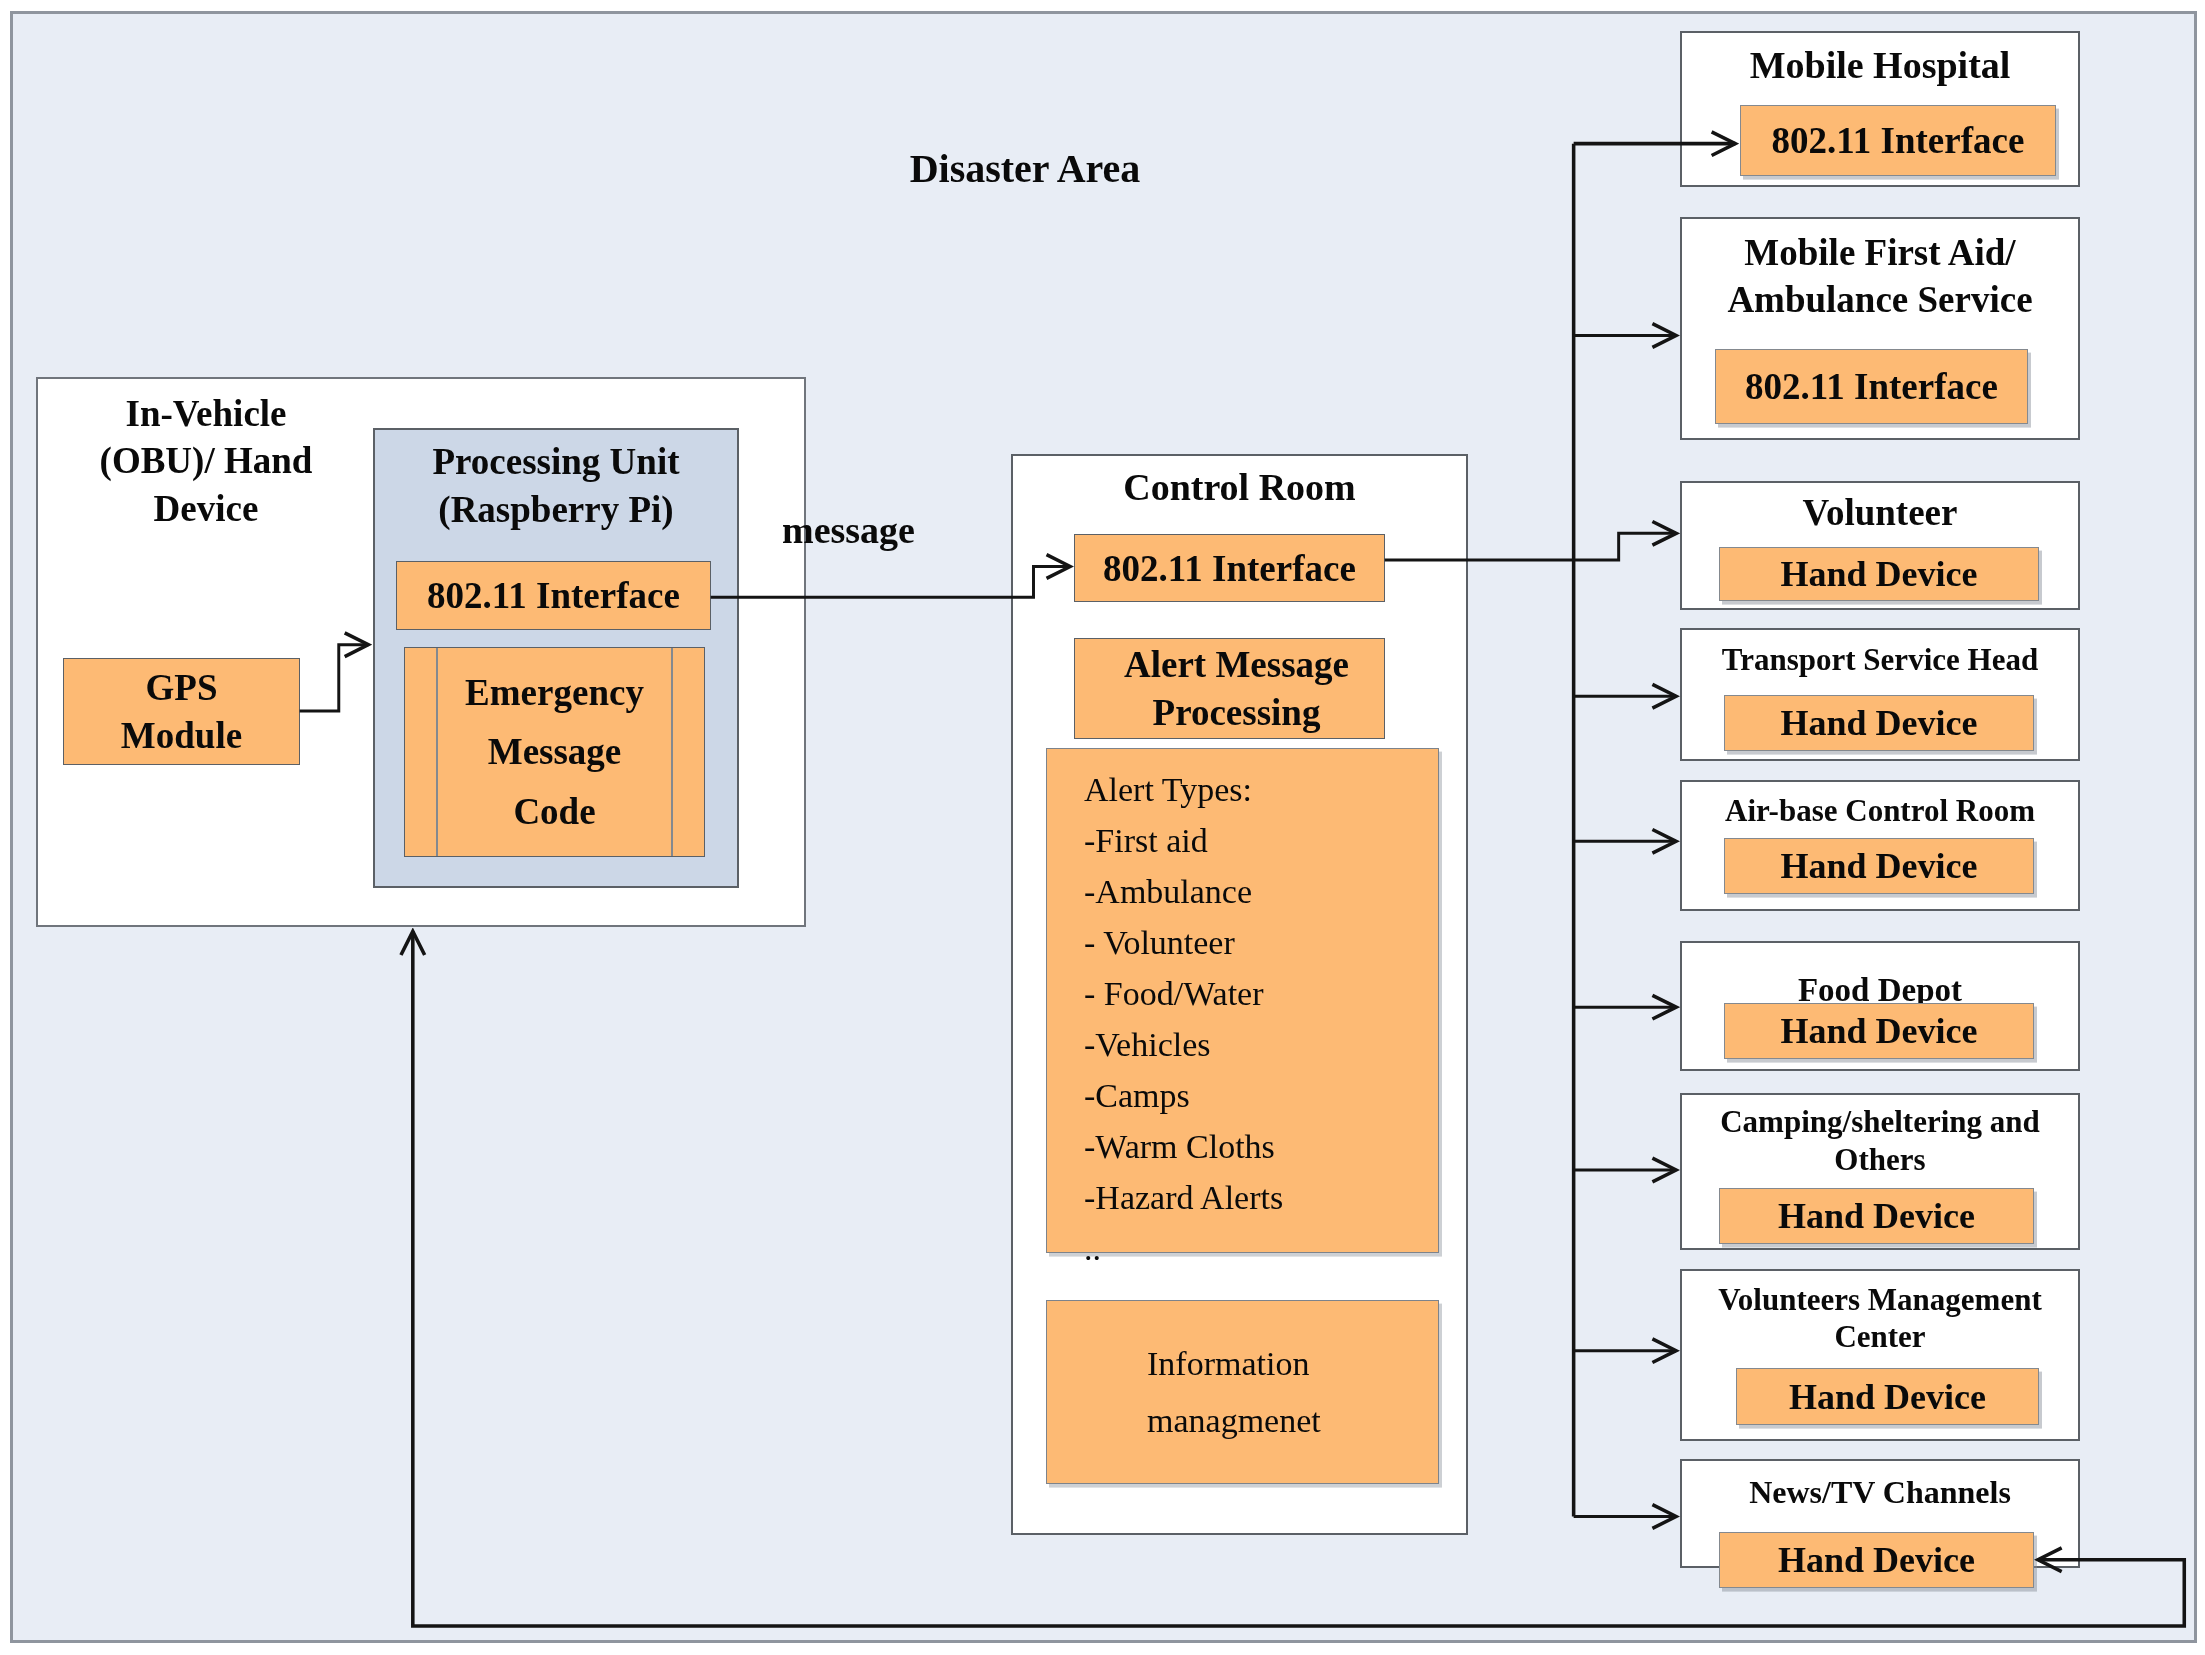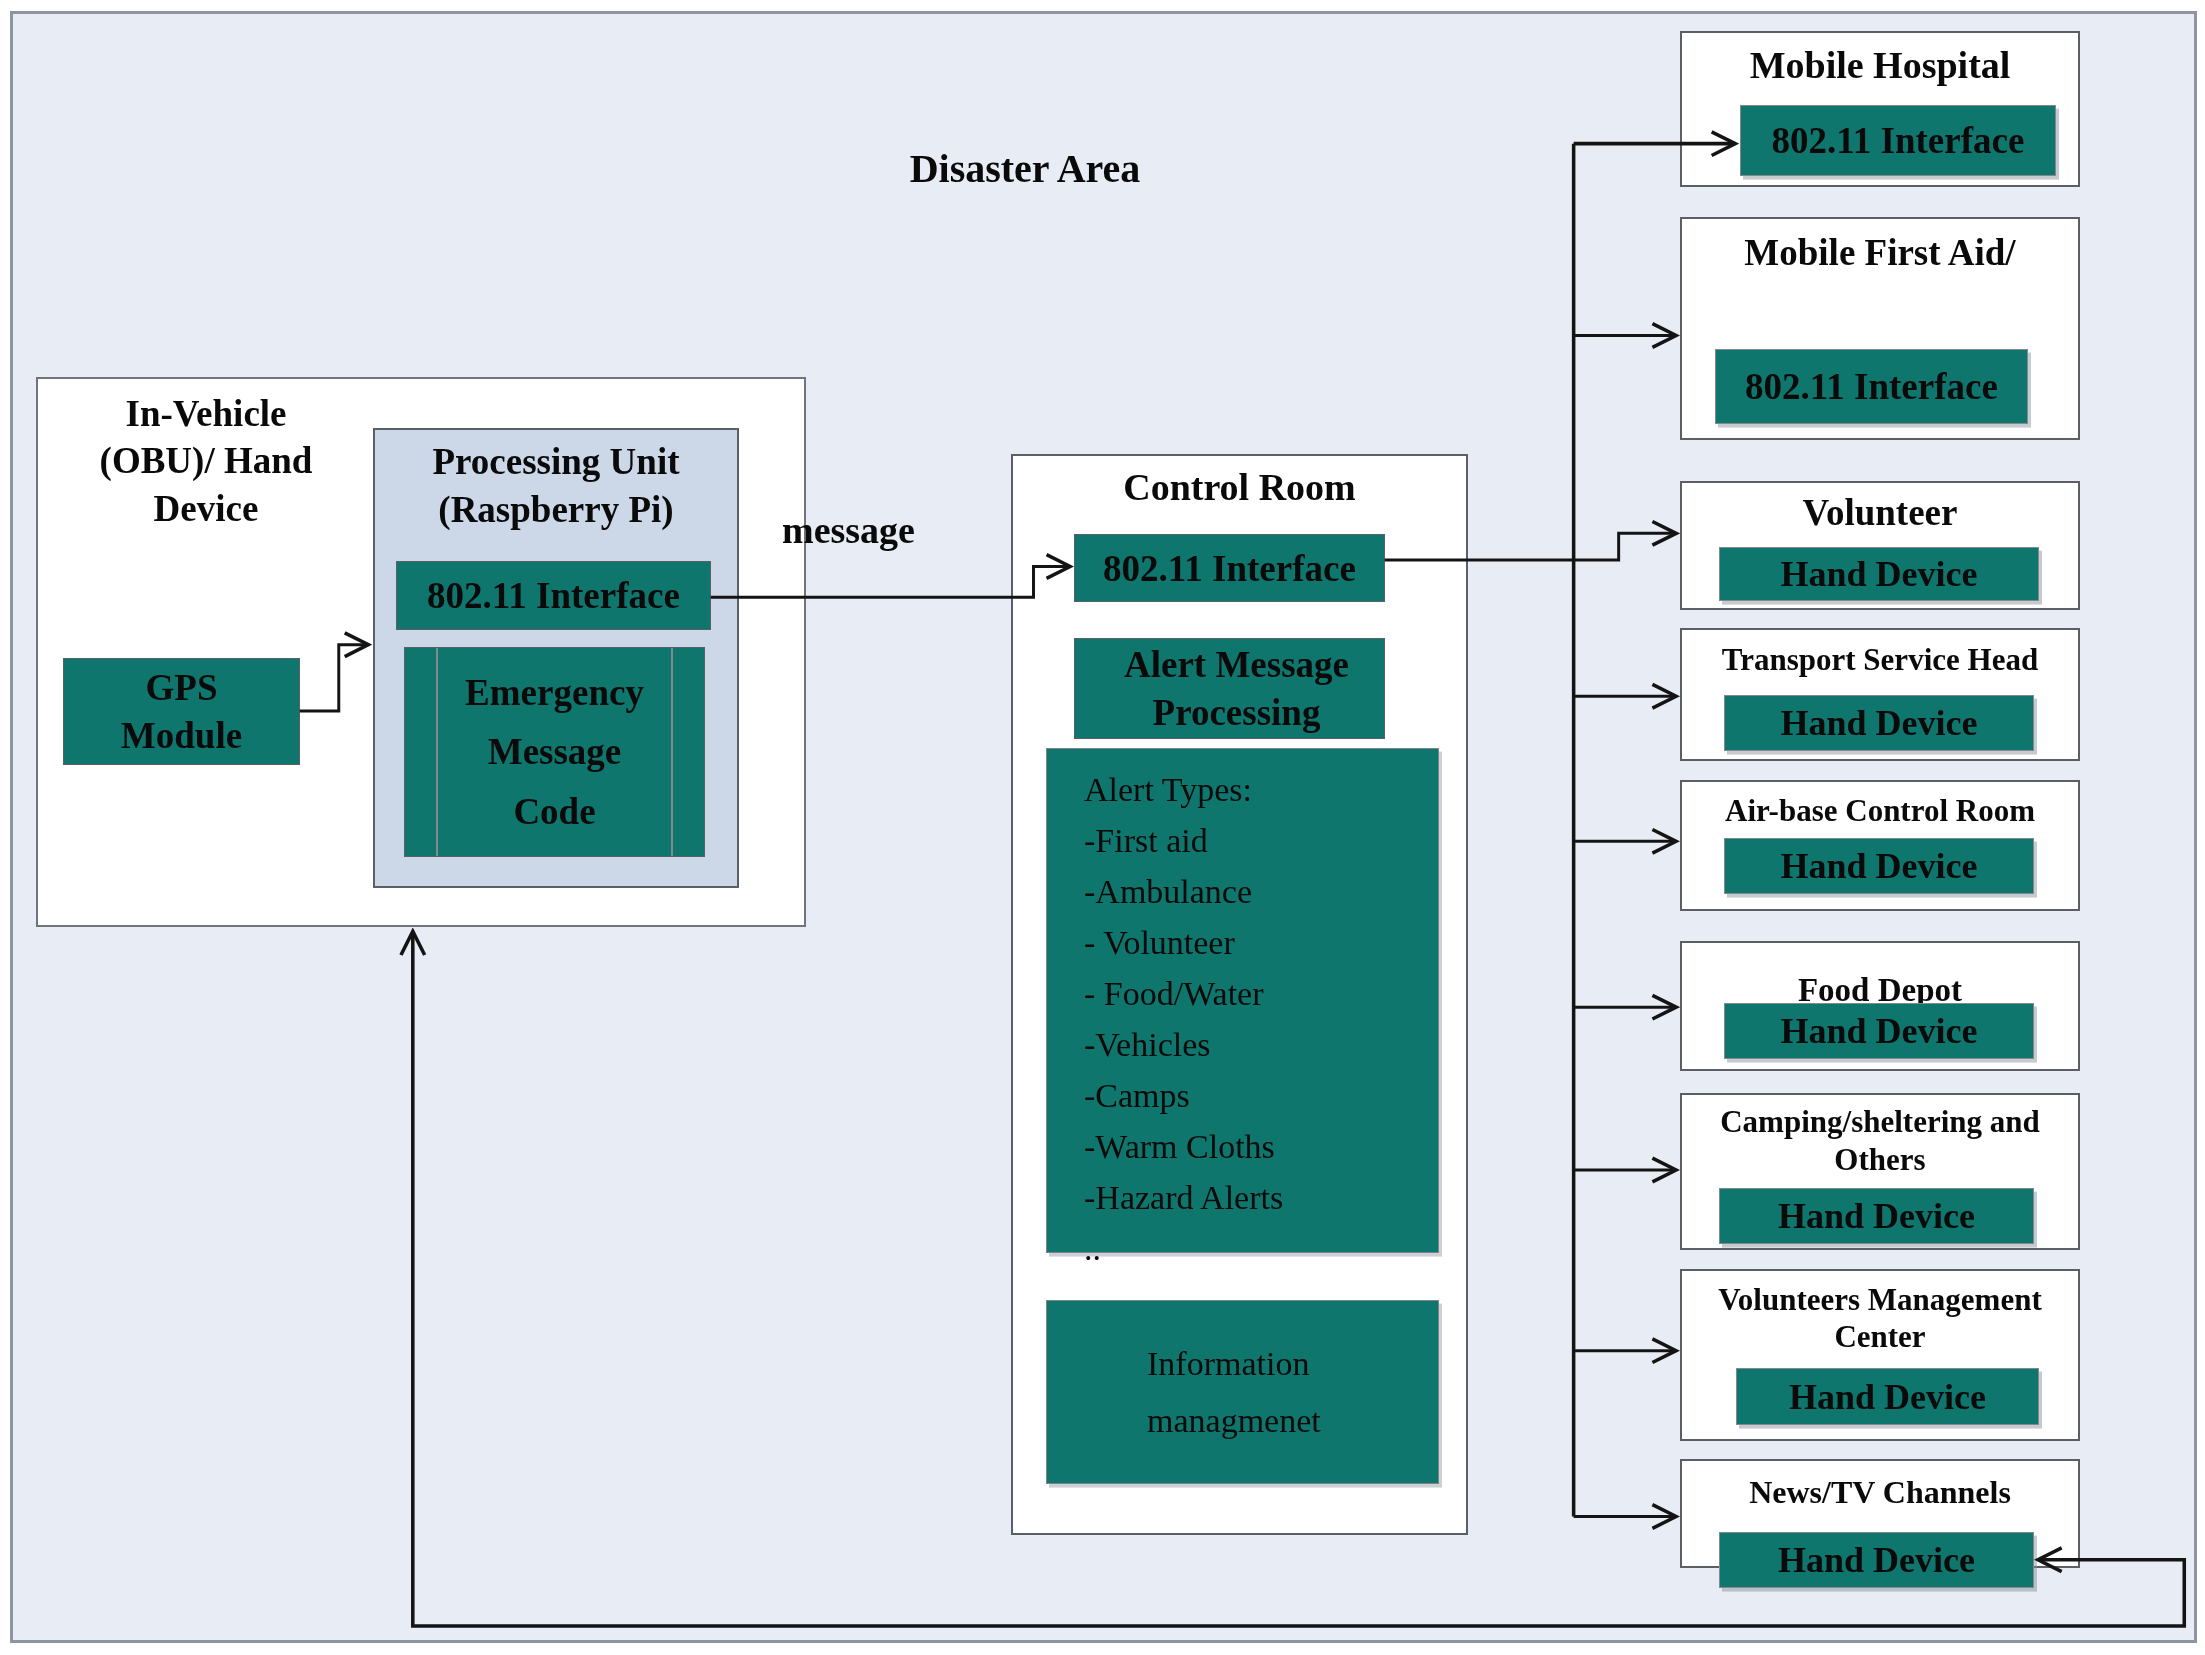--- a/index.html
+++ b/index.html
@@ -6,21 +6,21 @@
   #stage{
     position:relative;width:2205px;height:1656px;background:#ffffff;
     font-family:"Liberation Serif","DejaVu Serif",serif;color:#0a0a0a;
     overflow:hidden;
   }
   #frame{
     position:absolute;left:9.5px;top:10.7px;width:2187px;height:1632px;
     background:#e8edf5;border:3px solid #8f959e;box-sizing:border-box;
   }
   .box{position:absolute;box-sizing:border-box;background:#ffffff;border:2.4px solid #5b6066;}
-  .innerbox{position:absolute;box-sizing:border-box;background:#0f766e;border:1.8px solid #84898f;
+  .innerbox{position:absolute;box-sizing:border-box;background:#fdba74;border:1.8px solid #84898f;
     box-shadow:3px 3.6px 0 rgba(130,138,148,.45);display:flex;align-items:center;justify-content:center;}
   .title-lg{font-size:37px;font-weight:bold;line-height:1.28;text-align:center;}
   .title-md{font-size:31px;font-weight:bold;line-height:1.22;text-align:center;}
   .label-lg{font-size:36px;font-weight:bold;}
   #disaster-title{position:absolute;left:800px;top:145px;width:450px;font-size:40px;font-weight:bold;text-align:center;}
   #message-label{position:absolute;left:742px;top:508px;width:213px;font-size:38px;font-weight:bold;text-align:center;}
   
   #processing-unit{background:#ccd7e7;}
   
   #emc::before,#emc::after{content:"";position:absolute;top:0;bottom:0;width:1.8px;background:#84898f;}
@@ -106,20 +106,21 @@
   <div class="box" style="left:1680px;top:31px;width:400px;height:156px;">
     <div class="title-lg" style="font-size:38px;padding-top:8.3px;">Mobile Hospital</div>
   </div>
   <div class="innerbox" style="left:1740px;top:105px;width:316px;height:71px;">
     <span class="label-lg" style="font-size:37px;">802.11 Interface</span>
   </div>
 
   <div class="box" style="left:1680px;top:217px;width:400px;height:223px;">
     <div class="title-lg" style="padding-top:9.5px;">
       <div>Mobile First Aid/</div>
+      <div>Ambulance Service</div>
     </div>
   </div>
   <div class="innerbox" style="left:1715px;top:349px;width:313px;height:75px;">
     <span class="label-lg" style="font-size:37px;">802.11 Interface</span>
   </div>
 
   <div class="box" style="left:1680px;top:481px;width:400px;height:129px;">
     <div class="title-lg" style="padding-top:6px;">Volunteer</div>
   </div>
   <div class="innerbox" style="left:1719px;top:547px;width:320px;height:54px;">

